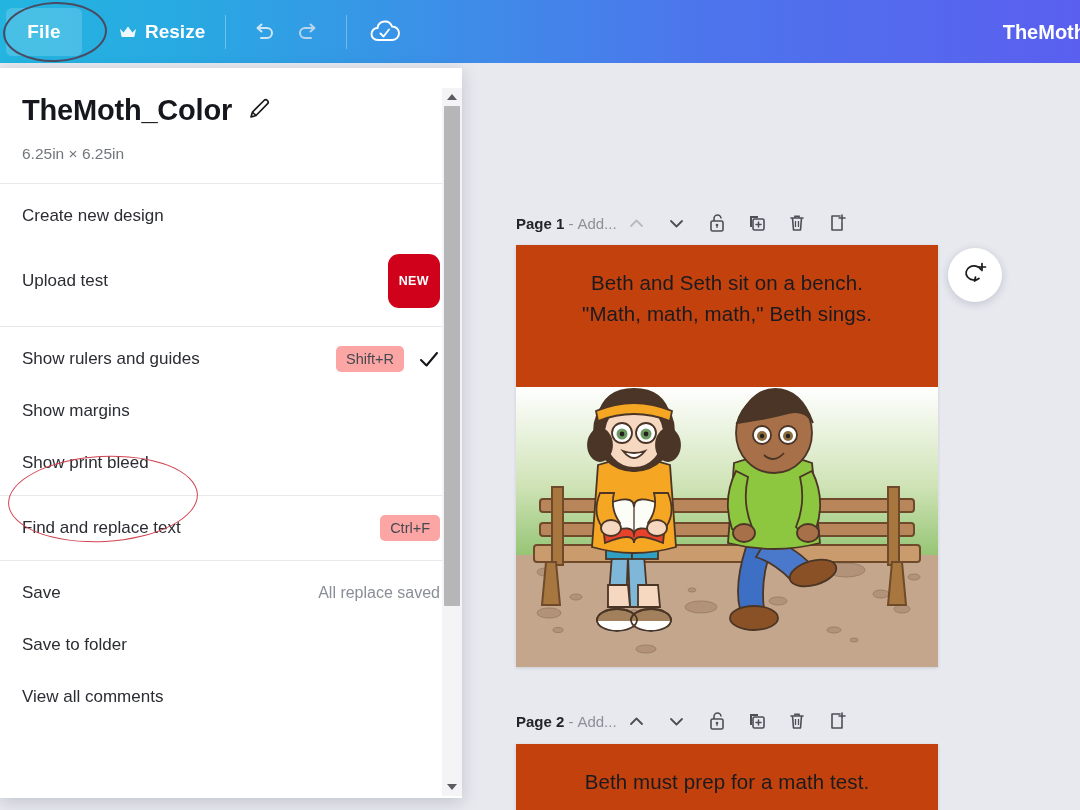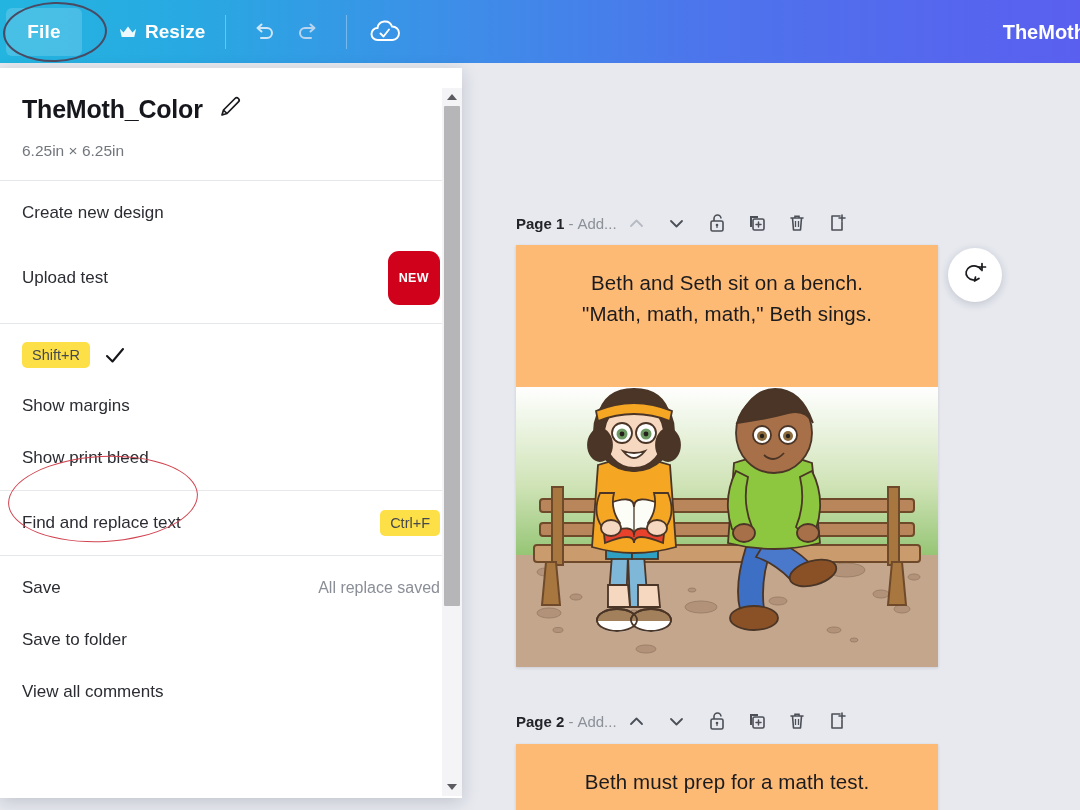--- a/index.html
+++ b/index.html
@@ -55,21 +55,21 @@
 
   .pagehdr {
     position: absolute; display: flex; align-items: center; height: 28px; gap: 0px;
   }
   .pagehdr .ptitle { font-size: 15px; font-weight: bold; color: #22242a; white-space: nowrap; }
   .pagehdr .padd { font-size: 15px; color: #8c9097; margin-left: 4px; white-space: nowrap; }
   .ph-btn { width: 40px; height: 30px; display: flex; align-items: center; justify-content: center; }
   .ph-btn svg { display: block; }
 
   .page {
-    position: absolute; background: #fdba74;
+    position: absolute; background: #c2410c;
     box-shadow: 0 1px 3px rgba(20,20,40,0.14);
   }
 
   
   .ptext {
     position: absolute; left: 0; right: 0; top: 22px;
     text-align: center; color: #1b1b1f;
     font-size: 20.5px; line-height: 31px; letter-spacing: .1px;
   }
 
@@ -83,33 +83,33 @@
   }
 
   
   .menu {
     position: absolute; left: 0; top: 68px; width: 462px; height: 730px;
     background: #ffffff; box-shadow: 0 4px 16px rgba(20,20,45,0.17);
     z-index: 50; overflow: hidden;
   }
   .m-head { padding: 26px 22px 20px 22px; }
   .m-title-row { display: flex; align-items: center; gap: 14px; }
-  .m-title { font-size: 25px; font-weight: bold; color: #16171c; letter-spacing: -.2px; }
+  .m-title { font-size: 29px; font-weight: bold; color: #16171c; letter-spacing: -.2px; }
   .m-dims { margin-top: 18px; font-size: 15.5px; color: #72767d; }
   .m-div { height: 1px; background: #e6e8ec; }
   .m-sec { padding: 6px 0; }
   .m-item {
     position: relative; display: flex; align-items: center; justify-content: space-between;
     padding: 12px 22px; min-height: 46px;
   }
   .m-label { font-size: 17px; color: #2b2d33; line-height: 28px; }
   .m-label.wrap { max-width: 230px; }
   .m-right { display: flex; align-items: center; gap: 14px; }
   .chip {
-    background: #fde047; color: #45484f; font-size: 14.5px;
+    background: #fca5a5; color: #45484f; font-size: 14.5px;
     padding: 5px 10px; border-radius: 5px;
   }
   .badge-new {
     background: #d0021b; color: #ffffff; font-size: 12.5px; font-weight: bold;
     padding: 20px 11px; border-radius: 11px; letter-spacing: .4px;
   }
   .m-note { font-size: 16px; color: #8a8e96; }
   .tick { width: 22px; height: 22px; }
 
   
@@ -474,20 +474,21 @@
         <span class="m-right">
           <span class="badge-new">NEW</span>
         </span>
       </div>
     </div>
 
     <div class="m-div"></div>
 
     <div class="m-sec">
       <div class="m-item">
+        <span class="m-label wrap">Show rulers and guides</span>
         <span class="m-right">
           <span class="chip">Shift+R</span>
           <span class="tick">
             <svg width="22" height="22" viewBox="0 0 22 22">
                 <path d="M3 12 L8.5 17.5 L19 5" fill="none" stroke="#15161a" stroke-width="2.1" stroke-linecap="round" stroke-linejoin="round"></path>
               </svg>
           </span>
         </span>
       </div>
       <div class="m-item">

